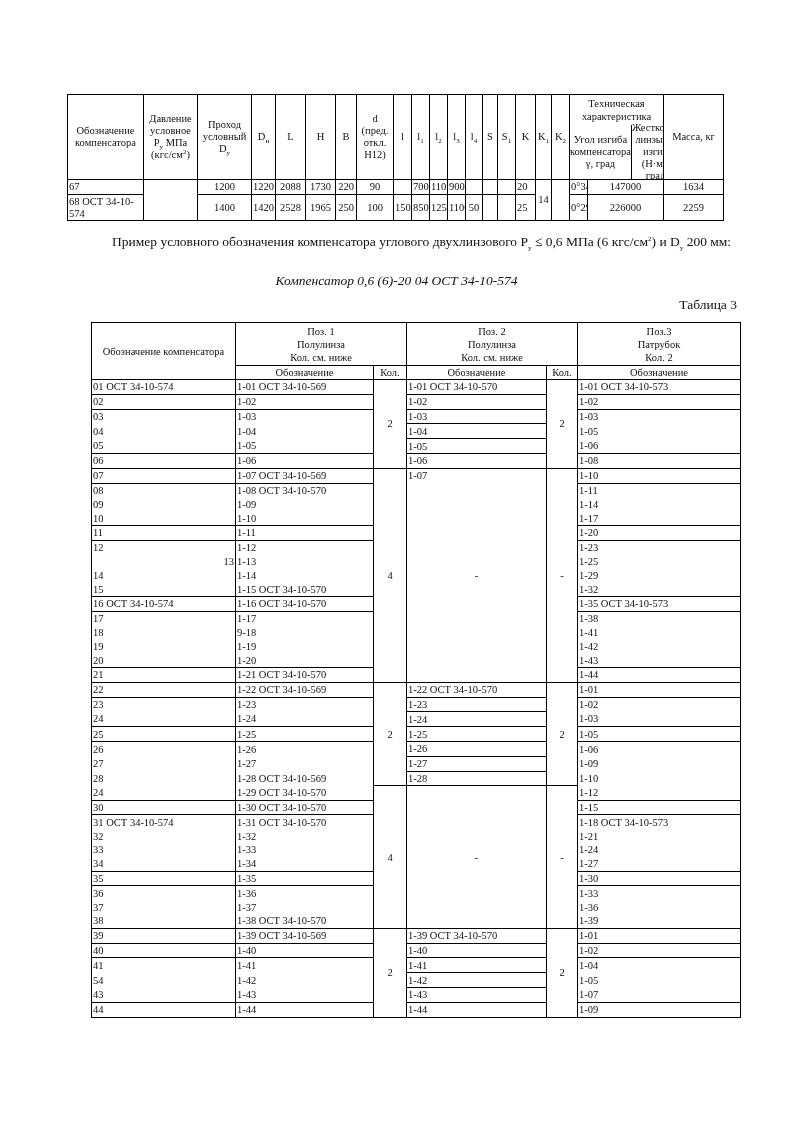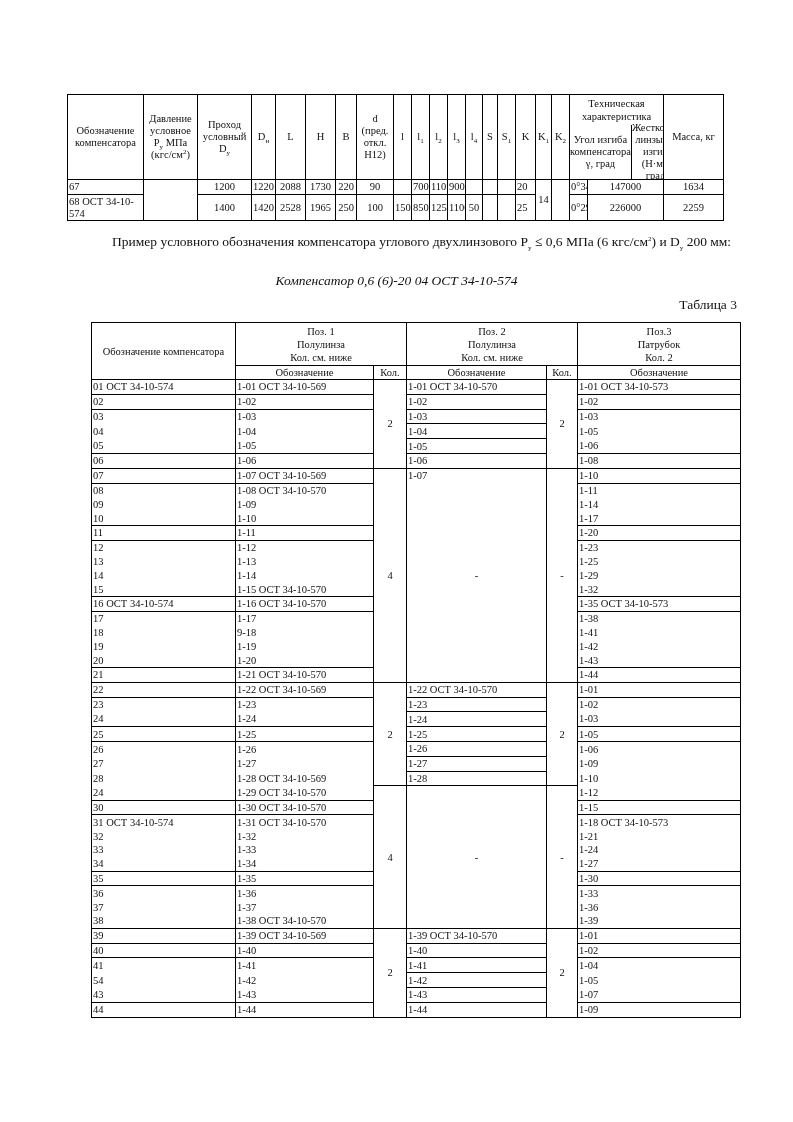--- a/index.html
+++ b/index.html
@@ -247,21 +247,21 @@
         <td class="l">11</td>
         <td class="l">1-11</td>
         <td class="l">1-20</td>
       </tr>
       <tr>
         <td class="l" style="border-bottom: none;">12</td>
         <td class="l" style="border-bottom: none;">1-12</td>
         <td class="l" style="border-bottom: none;">1-23</td>
       </tr>
       <tr>
-        <td class="l" style="border-top: none; border-bottom: none;">13</td>
+        <td class="l" style="border-top: none; border-bottom: none; text-align: right;">13</td>
         <td class="l" style="border-top: none; border-bottom: none;">1-13</td>
         <td class="l" style="border-top: none; border-bottom: none;">1-25</td>
       </tr>
       <tr>
         <td class="l" style="border-top: none; border-bottom: none;">14</td>
         <td class="l" style="border-top: none; border-bottom: none;">1-14</td>
         <td class="l" style="border-top: none; border-bottom: none;">1-29</td>
       </tr>
       <tr>
         <td class="l" style="border-top: none;">15</td>

